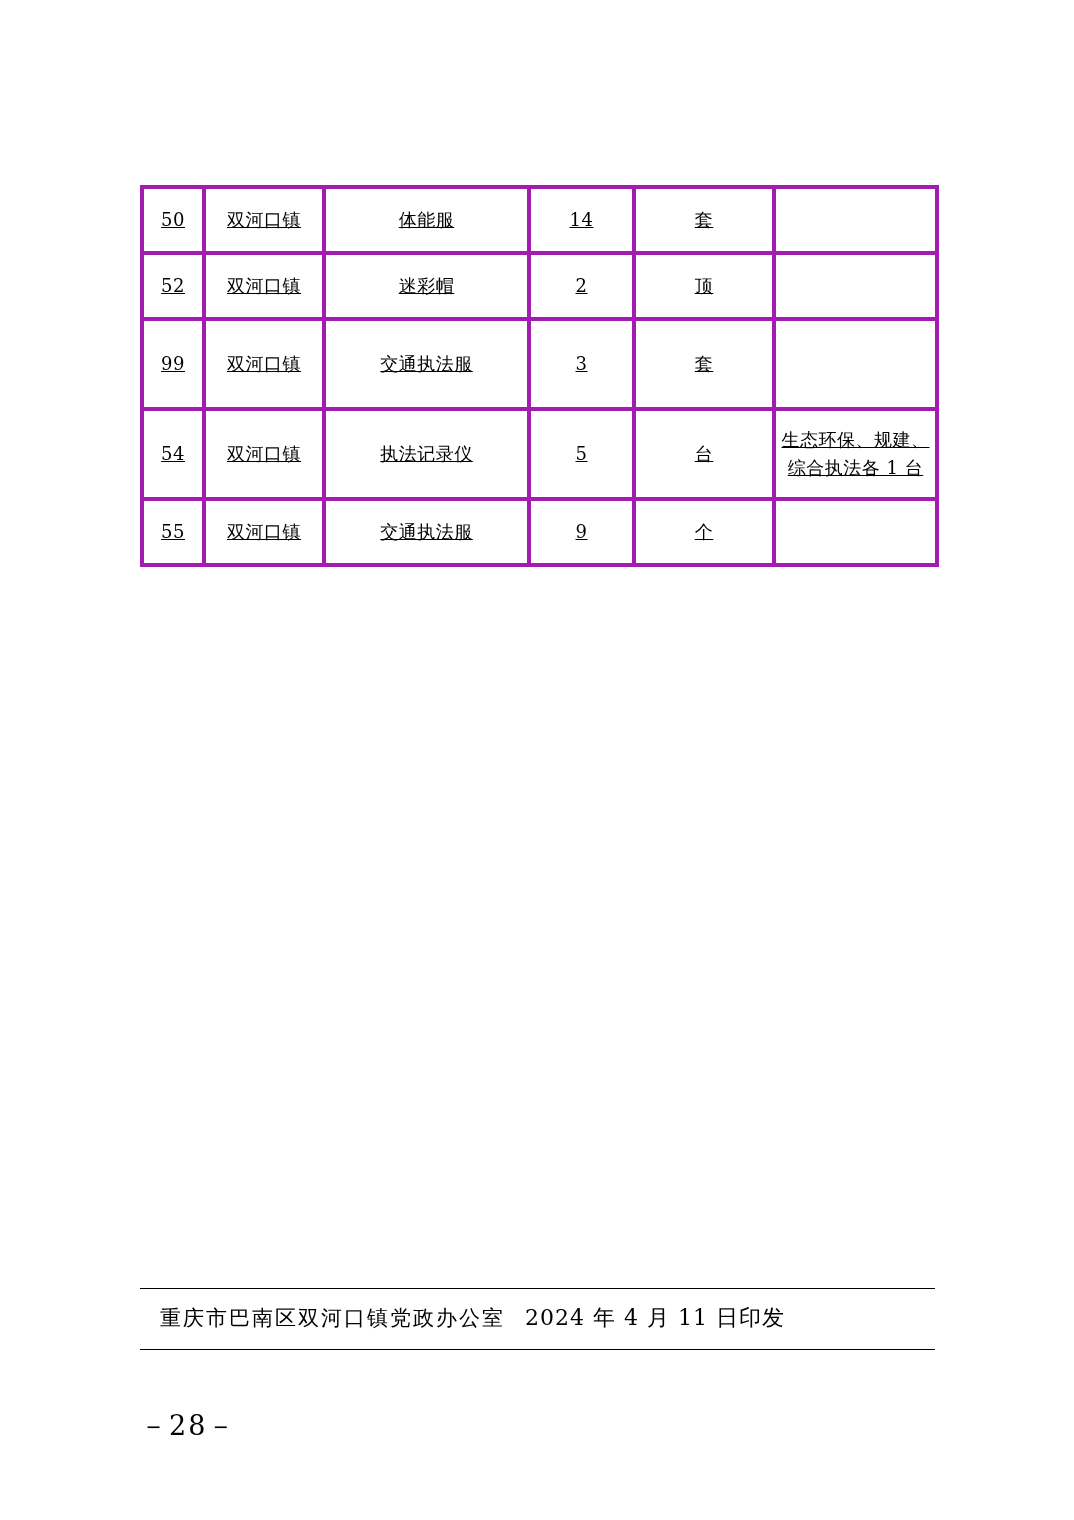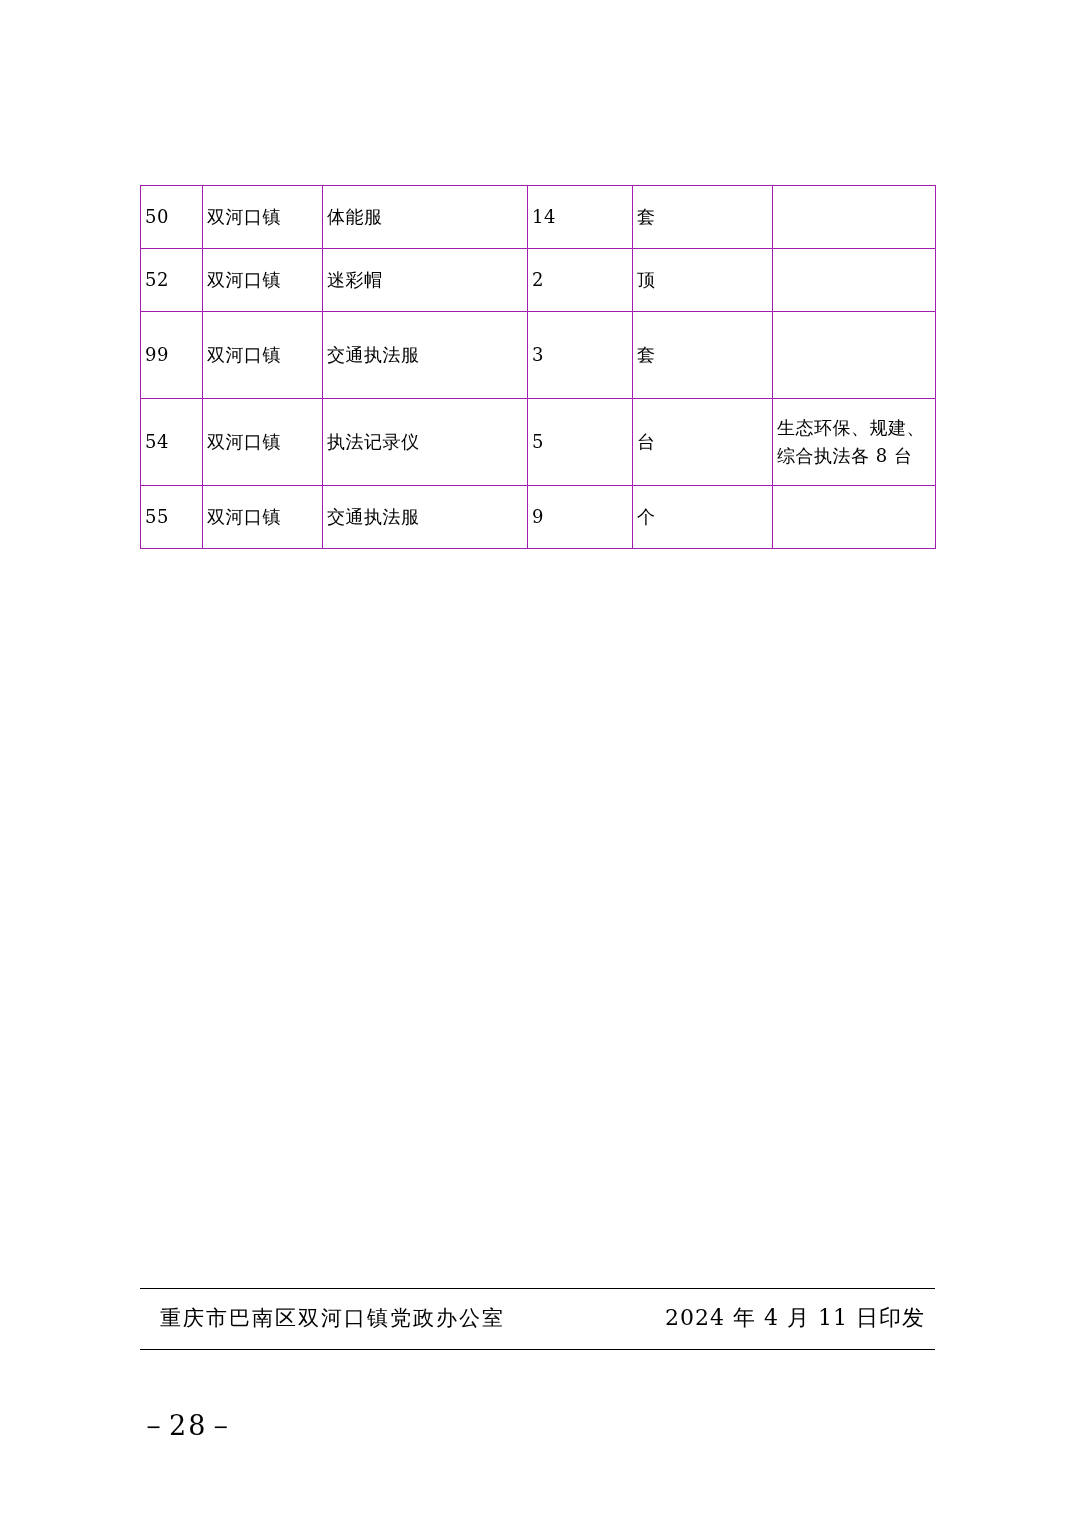--- a/index.html
+++ b/index.html
@@ -26,28 +26,29 @@
     left: 140px;
     top: 185px;
     width: 795px;
   }
   table.doc-table {
     border-collapse: collapse;
     width: 795px;
     table-layout: fixed;
   }
   table.doc-table td {
-    border: 1px solid #a21caf;
-    text-align: left;
+    border: 4px solid #a21caf;
+    text-align: center;
     vertical-align: middle;
     font-family: "DejaVu Serif", "Liberation Serif", serif;
     font-size: 18px;
     line-height: 1.55;
     padding: 6px 4px;
     letter-spacing: 0.5px;
+    text-decoration: underline;
   }
   col.c-idx   { width: 62px; }
   col.c-town  { width: 120px; }
   col.c-item  { width: 205px; }
   col.c-qty   { width: 105px; }
   col.c-unit  { width: 140px; }
   col.c-note  { width: 163px; }
 
   td.idx, td.qty {
     font-family: "DejaVu Serif", "Liberation Serif", serif;
@@ -73,21 +74,20 @@
   .footer .rule {
     border-top: 1px solid #000000;
     width: 795px;
   }
   .footer .rule.bottom {
     margin-top: 0;
   }
   .footer-row {
     display: flex;
     align-items: center;
-    justify-content: space-between;
     padding: 8px 0 10px 0;
     height: 42px;
     box-sizing: content-box;
     gap: 20px;
   }
   .footer-left {
     font-family: "DejaVu Serif", "Liberation Serif", serif;
     font-size: 21px;
     letter-spacing: 2px;
     padding-left: 20px;
@@ -149,21 +149,21 @@
           <td class="qty">3</td>
           <td class="unit">套</td>
           <td class="note"></td>
         </tr>
         <tr class="row-tall">
           <td class="idx">54</td>
           <td class="town">双河口镇</td>
           <td class="item">执法记录仪</td>
           <td class="qty">5</td>
           <td class="unit">台</td>
-          <td class="note">生态环保、规建、综合执法各 8 台</td>
+          <td class="note">生态环保、规建、综合执法各 1 台</td>
         </tr>
         <tr class="row-normal">
           <td class="idx">55</td>
           <td class="town">双河口镇</td>
           <td class="item">交通执法服</td>
           <td class="qty">9</td>
           <td class="unit">个</td>
           <td class="note"></td>
         </tr>
       </tbody>

